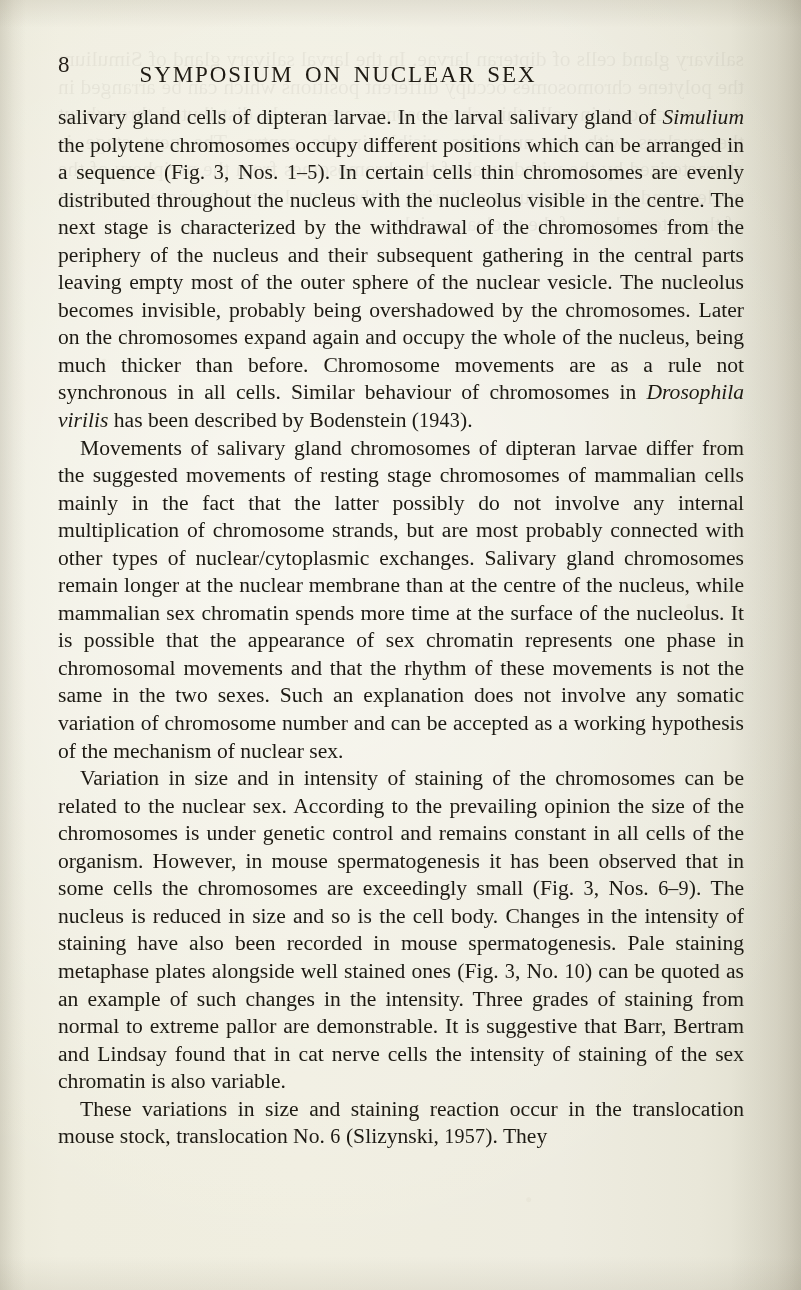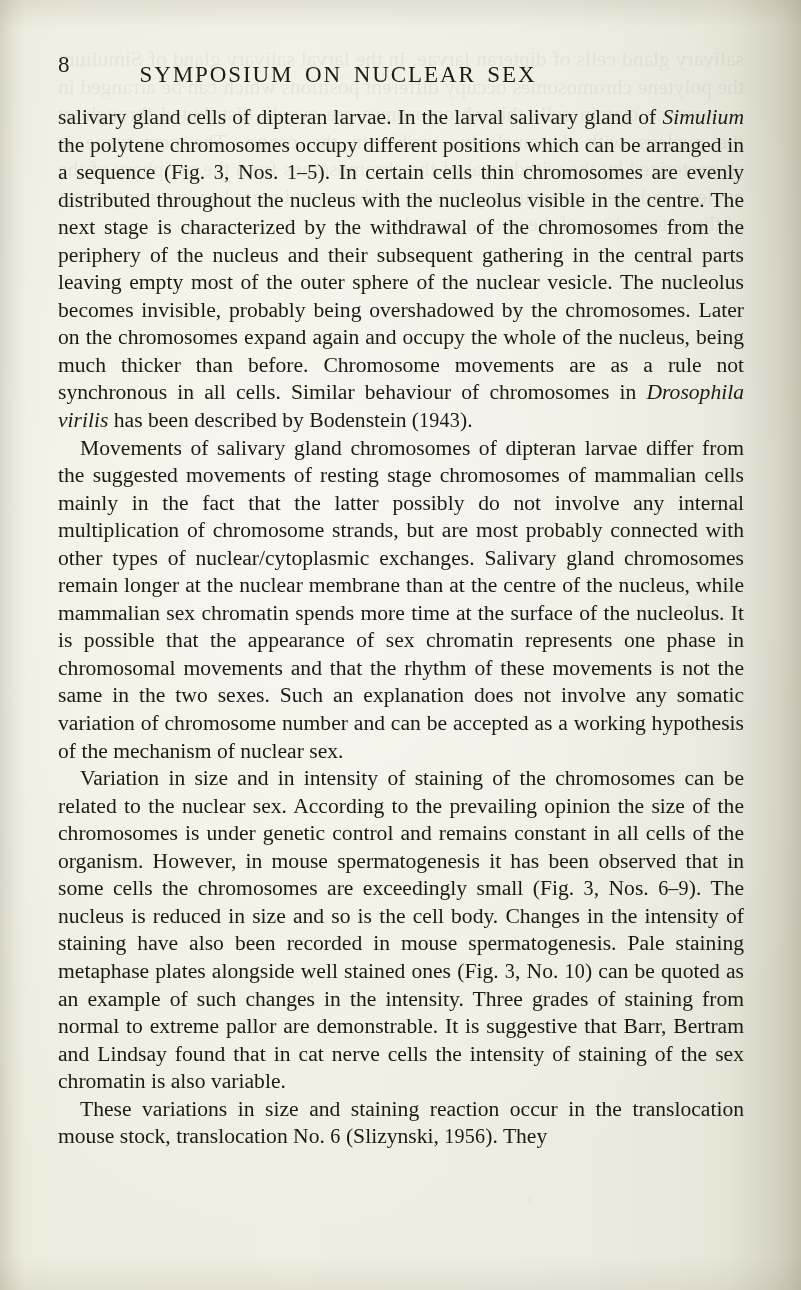--- a/index.html
+++ b/index.html
@@ -167,21 +167,21 @@
 
   <div class="running-head">
     <span class="folio inky">8</span>
     <span class="head-title inky">SYMPOSIUM ON NUCLEAR SEX</span>
   </div>
 
   <div class="body-col inky">
     <p id="p0">salivary gland cells of dipteran larvae. In the larval salivary gland of <i>Simulium</i> the polytene chromosomes occupy different positions which can be arranged in a sequence (Fig. <span class="osf">3</span>, Nos. <span class="osf">1–5</span>). In certain cells thin chromosomes are evenly distributed throughout the nucleus with the nucleolus visible in the centre. The next stage is characterized by the withdrawal of the chromosomes from the periphery of the nucleus and their subsequent gathering in the central parts leaving empty most of the outer sphere of the nuclear vesicle. The nucleolus becomes invisible, probably being overshadowed by the chromosomes. Later on the chromosomes expand again and occupy the whole of the nucleus, being much thicker than before. Chromosome movements are as a rule not synchronous in all cells. Similar behaviour of chromosomes in <i>Drosophila virilis</i> has been described by Bodenstein (<span class="osf">1943</span>).</p>
     <p class="indent" id="p1">Movements of salivary gland chromosomes of dipteran larvae differ from the suggested movements of resting stage chromosomes of mammalian cells mainly in the fact that the latter possibly do not involve any internal multiplication of chromosome strands, but are most probably connected with other types of nuclear/cytoplasmic exchanges. Salivary gland chromosomes remain longer at the nuclear membrane than at the centre of the nucleus, while mammalian sex chromatin spends more time at the surface of the nucleolus. It is possible that the appearance of sex chromatin represents one phase in chromosomal movements and that the rhythm of these movements is not the same in the two sexes. Such an explanation does not involve any somatic variation of chromosome number and can be accepted as a working hypothesis of the mechanism of nuclear sex.</p>
     <p class="indent" id="p2">Variation in size and in intensity of staining of the chromosomes can be related to the nuclear sex. According to the prevailing opinion the size of the chromosomes is under genetic control and remains constant in all cells of the organism. However, in mouse spermatogenesis it has been observed that in some cells the chromosomes are exceedingly small (Fig. <span class="osf">3</span>, Nos. <span class="osf">6–9</span>). The nucleus is reduced in size and so is the cell body. Changes in the intensity of staining have also been recorded in mouse spermatogenesis. Pale staining metaphase plates alongside well stained ones (Fig. <span class="osf">3</span>, No. <span class="osf">10</span>) can be quoted as an example of such changes in the intensity. Three grades of staining from normal to extreme pallor are demonstrable. It is suggestive that Barr, Bertram and Lindsay found that in cat nerve cells the intensity of staining of the sex chromatin is also variable.</p>
-    <p class="indent" id="p3">These variations in size and staining reaction occur in the translocation mouse stock, translocation No. <span class="osf">6</span> (Slizynski, <span class="osf">1956</span>). They</p>
+    <p class="indent" id="p3">These variations in size and staining reaction occur in the translocation mouse stock, translocation No. <span class="osf">6</span> (Slizynski, <span class="osf">1957</span>). They</p>
   </div>
 
   <div class="left-edge"></div>
   <div class="top-edge"></div>
   <div class="bottom-edge"></div>
   <div class="gutter"></div>
 
 </div>
 
 </body></html>

